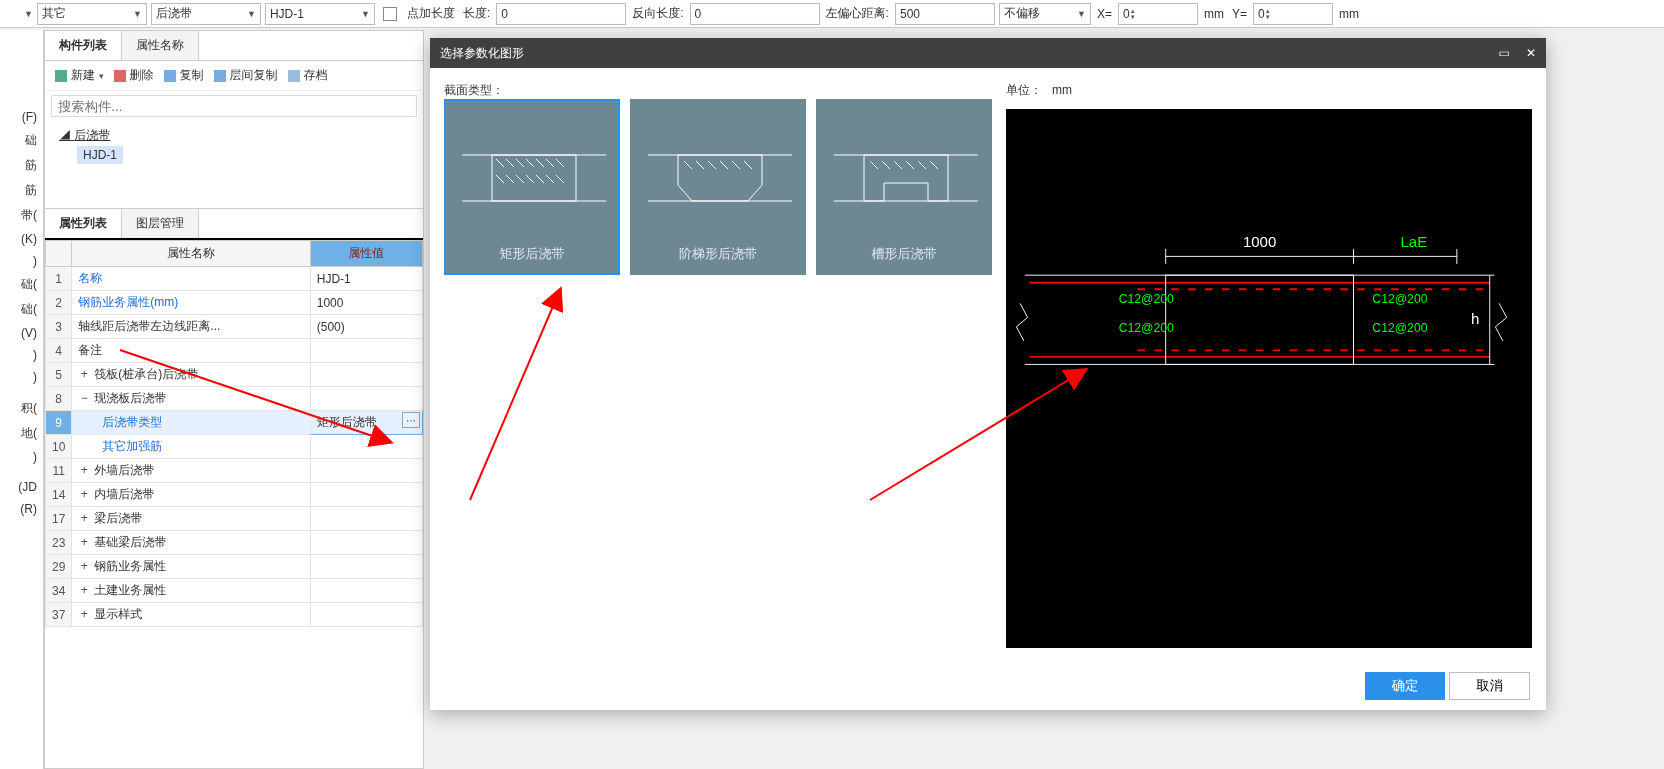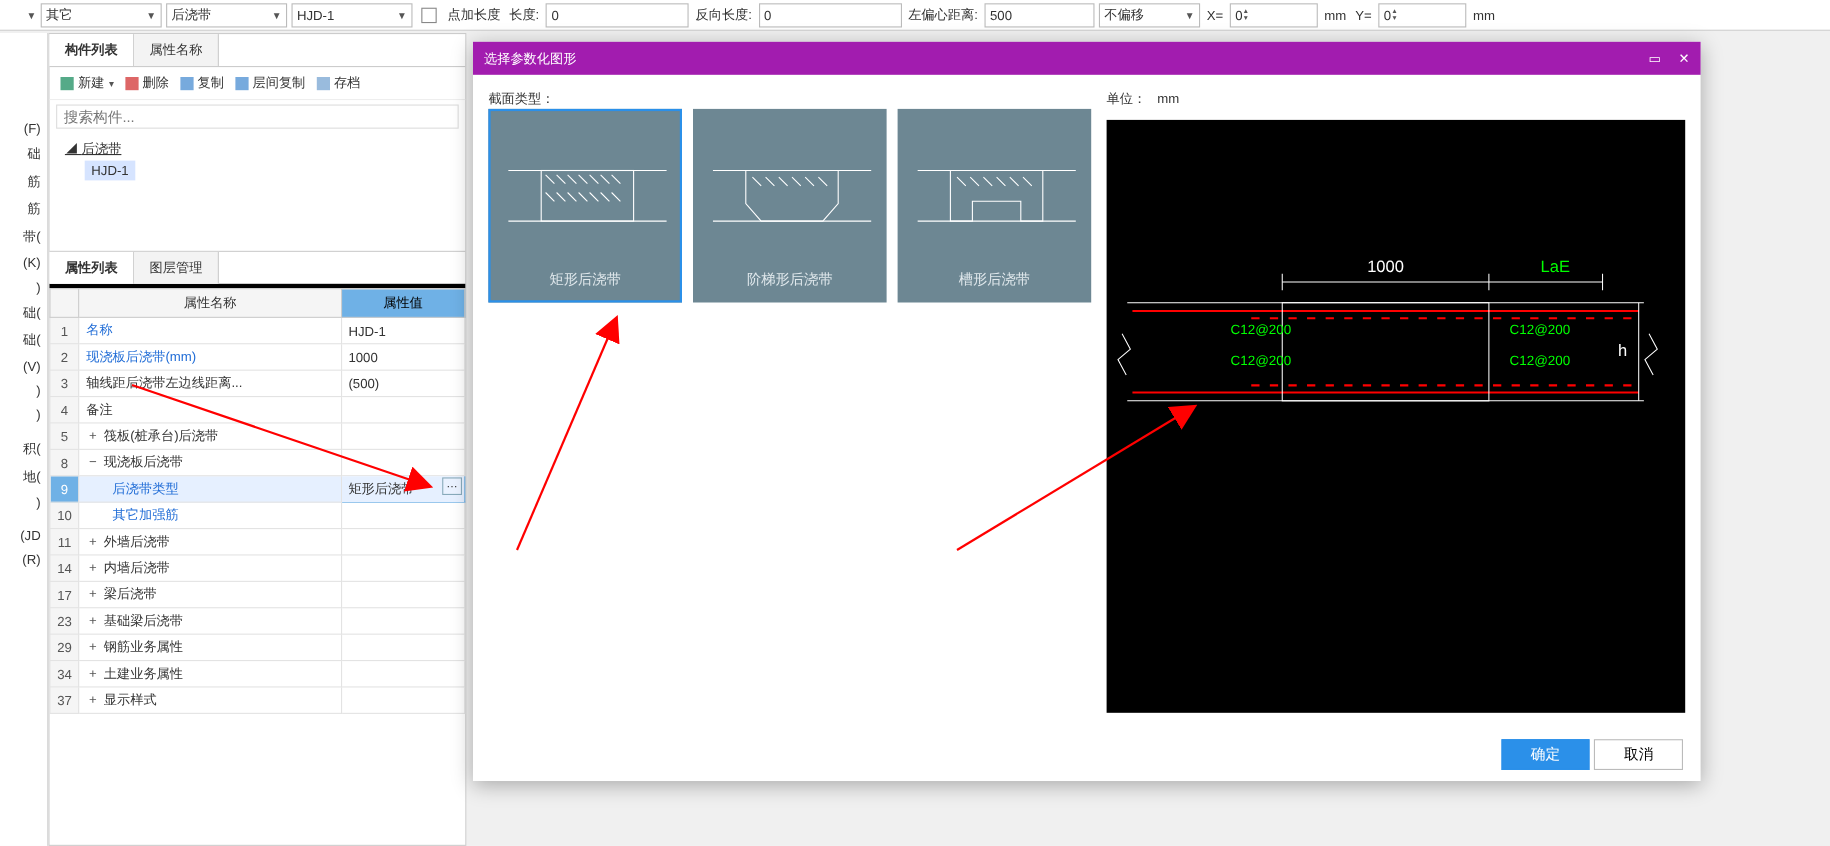--- a/index.html
+++ b/index.html
@@ -21,39 +21,39 @@
   .tab { padding: 6px 14px; background: #f3f3f3; border-right: 1px solid #ccc; cursor: pointer; }
   .tab.active { background: #fff; font-weight: 600; }
   .toolbar2 { display: flex; gap: 10px; padding: 6px 10px; border-bottom: 1px solid #eee; }
   .tbtn { display: flex; align-items: center; gap: 4px; color: #333; cursor: pointer; }
   .tbtn .ic { width: 12px; height: 12px; background: #5a8; }
   .searchbox { width: calc(100% - 12px); margin: 4px 6px; height: 22px; border: 1px solid #ddd; padding: 0 6px; color: #1d4ed8; }
   .treearea { padding: 4px 8px; }
   .treeitem { padding: 2px 0 2px 6px; text-decoration: underline; }
   .treechild { margin-left: 24px; padding: 2px 6px; background: #d6e4ff; display: inline-block; cursor: pointer; }
 
-  .propsheader { margin-top: 60px; display: flex; border-top: 1px solid #ccc; border-bottom: 4px solid #000000; }
+  .propsheader { margin-top: 40px; display: flex; border-top: 1px solid #ccc; border-bottom: 2px solid #000000; }
   .propstable { width: 100%; border-collapse: collapse; }
   .propstable th { background: #f5f5f5; border: 1px solid #ccc; padding: 4px; font-weight: 400; }
-  .propstable th.valhead { background: #6fb1e6; color: #000000; }
+  .propstable th.valhead { background: #6fb1e6; color: #7f1d1d; }
   .propstable td { border: 1px solid #e3e3e3; padding: 3px 6px; }
   .propstable td.rownum { background: #f5f5f5; text-align: center; width: 26px; color: #555; }
   .propstable td.link { color: #1e6bd6; }
   .propstable tr.sel td { background: #e6f0ff; }
   .propstable tr.sel td.rownum { background: #6fb1e6; color: #fff; }
   .expander { display: inline-block; width: 12px; text-align: center; color: #555; margin-right: 4px; }
   .valbox { position: relative; }
   .ellipsisbtn { position: absolute; right: 2px; top: 1px; width: 18px; height: 16px; border: 1px solid #8ab; background: #eaf2ff; display: flex; align-items: center; justify-content: center; font-size: 10px; cursor: pointer; }
 
   .leftstrip { position: absolute; top: 30px; left: 0; width: 44px; bottom: 0; background: #fff; border-right: 1px solid #ccc; display: flex; flex-direction: column; align-items: flex-end; padding-top: 80px; gap: 8px; font-size: 12px; color: #333;}
   .leftstrip span { padding-right: 6px; }
 
   
   .dialog { position: absolute; top: 38px; left: 430px; width: 1116px; height: 672px; background: #fff; box-shadow: 0 4px 18px rgba(0,0,0,.3); display: flex; flex-direction: column; }
-  .dlg-title { height: 30px; background: #a21caf; color: #fff; display: flex; align-items: center; padding: 12px 10px; justify-content: space-between; }
+  .dlg-title { height: 30px; background: #404040; color: #fff; display: flex; align-items: center; padding: 12px 10px; justify-content: space-between; }
   .dlg-title-right { display: flex; gap: 16px; }
   .dlg-body { flex: 1; display: flex; padding: 14px; gap: 14px; }
   .dlg-left { flex: 1; display: flex; flex-direction: column; }
   .sectionlabel { margin-bottom: 0; }
   .cards { display: flex; gap: 10px; }
   .card { width: 176px; height: 176px; background: #6d8793; border: 2px solid transparent; display: flex; flex-direction: column; align-items: center; justify-content: flex-end; padding-bottom: 10px; cursor: pointer; position: relative; }
   .card.selected { border-color: #2b90e9; }
   .card .shape { position: absolute; top: 44px; left: 16px; right: 16px; height: 70px; }
   .card .caption { color: #e0e8ec; font-size: 13px; }
   .dlg-right { width: 560px; display: flex; flex-direction: column; }
@@ -191,21 +191,21 @@
       </tr>
     </thead>
     <tbody id="proprows">
         <tr>
           <td class="rownum">1</td>
           <td class="link">名称</td>
           <td class="valbox">HJD-1</td>
         </tr>
         <tr>
           <td class="rownum">2</td>
-          <td class="link">现浇板后浇带(mm)</td>
+          <td class="link">钢筋业务属性(mm)</td>
           <td class="valbox">1000</td>
         </tr>
         <tr>
           <td class="rownum">3</td>
           <td>轴线距后浇带左边线距离...</td>
           <td class="valbox">(500)</td>
         </tr>
         <tr>
           <td class="rownum">4</td>
           <td>备注</td>

